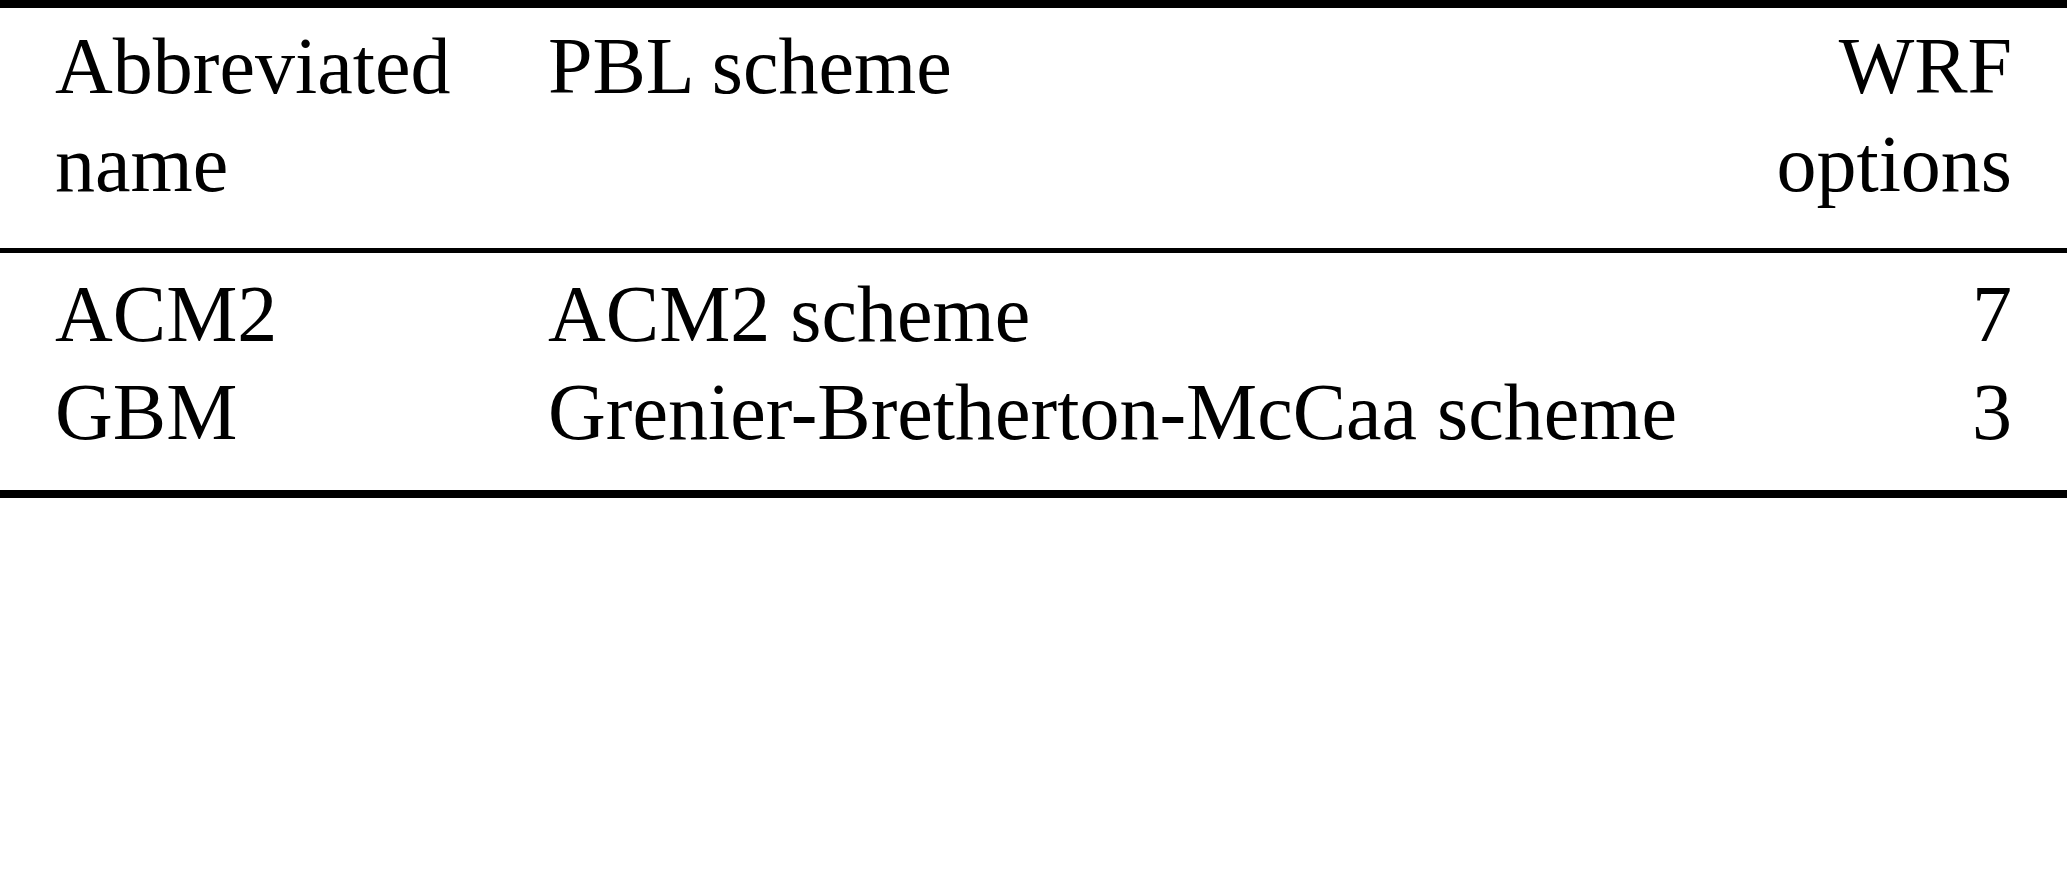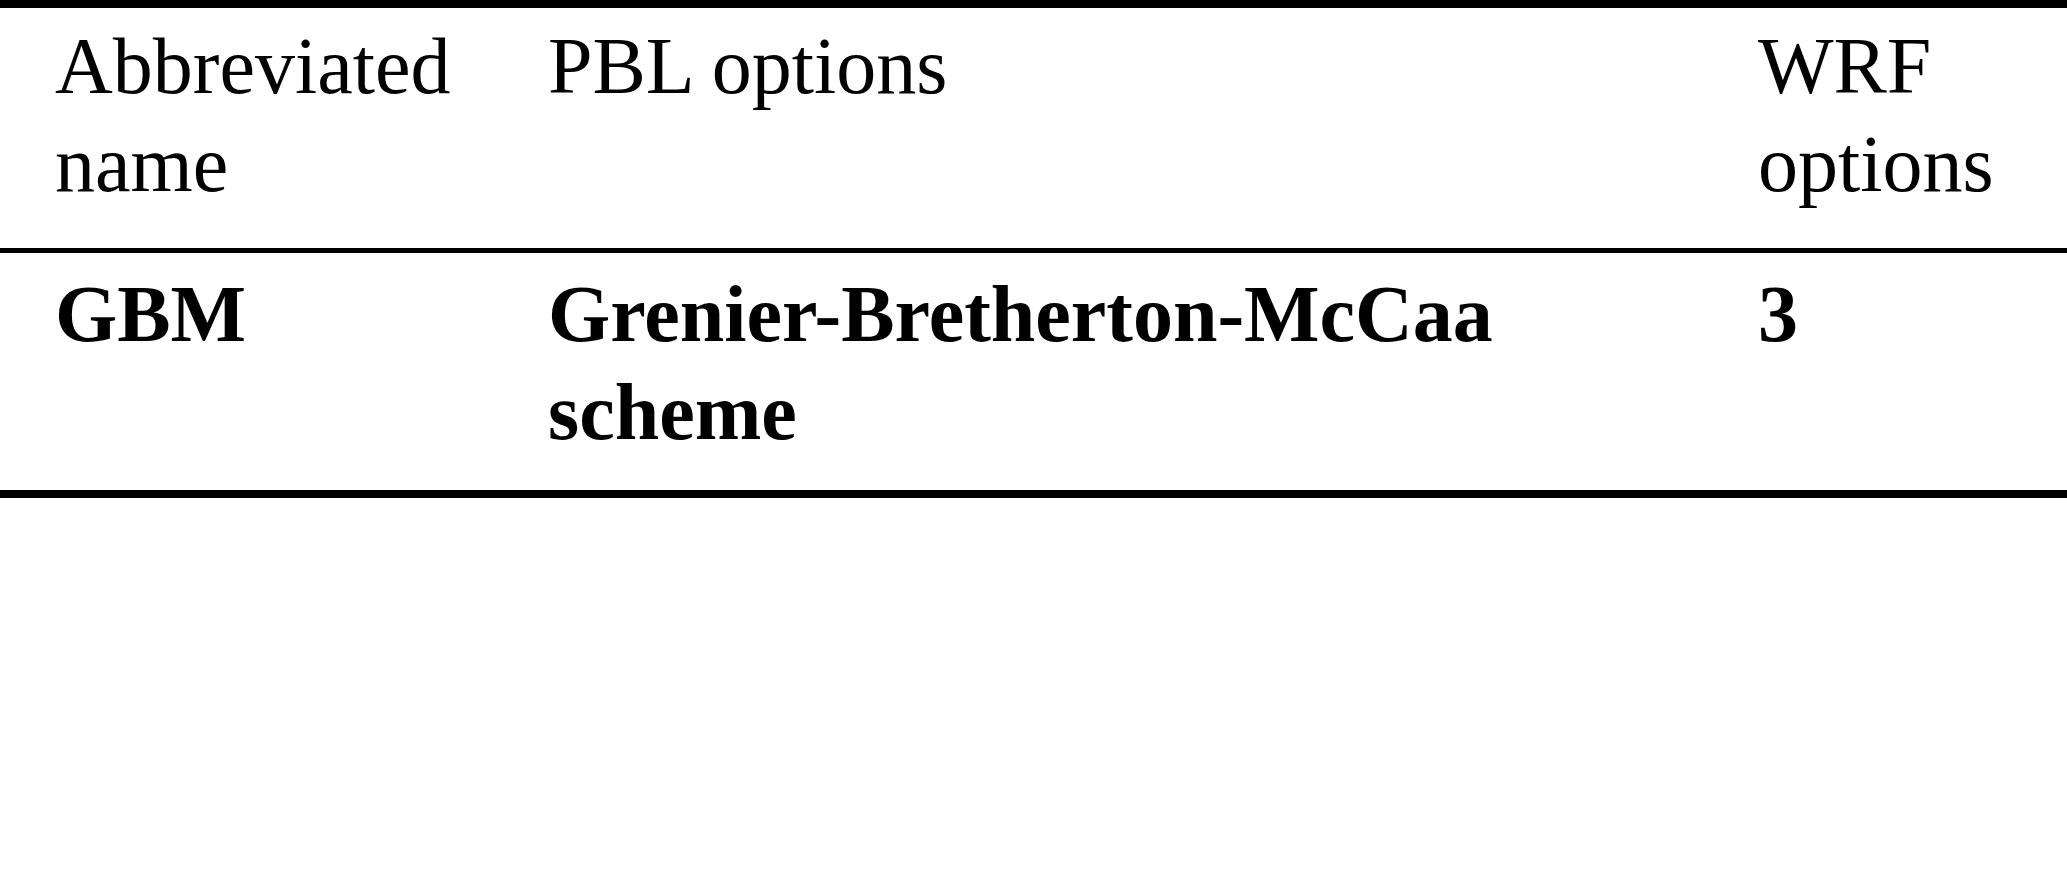--- a/index.html
+++ b/index.html
@@ -31,49 +31,54 @@
 
   th, td {
     vertical-align: top;
     font-weight: normal;
     padding: 0;
     white-space: pre-line;
   }
   thead tr { border-bottom: 5px solid #000000; }
 
   th { text-align: left; }
-  th.cell-wrf, td.cell-wrf { text-align: left; }
+  th.cell-wrf, td.cell-wrf { text-align: right; }
 
   .cell-abbr { padding-left: 55px; }
   .cell-wrf  { padding-right: 55px; }
 
   thead th { padding-top: 9px; padding-bottom: 35px; }
   tbody tr:first-child td { padding-top: 12px; }
-  tbody tr:last-child td  { padding-bottom: 29px; font-weight: bold; }
+  tbody tr:last-child td  { padding-bottom: 29px; }
 </style>
 </head>
 <body>
 
 <div class="page">
   <table class="scheme-table">
     <colgroup>
       <col class="col-abbr">
       <col class="col-scheme">
       <col class="col-wrf">
     </colgroup>
     <thead>
       <tr>
         <th class="cell-abbr">Abbreviated
 name</th>
-        <th class="cell-scheme">PBL options</th>
+        <th class="cell-scheme">PBL scheme</th>
         <th class="cell-wrf">WRF
 options</th>
       </tr>
     </thead>
     <tbody>
+      <tr>
+        <td class="cell-abbr">ACM2</td>
+        <td class="cell-scheme">ACM2 scheme</td>
+        <td class="cell-wrf">7</td>
+      </tr>
       <tr>
         <td class="cell-abbr">GBM</td>
         <td class="cell-scheme">Grenier-Bretherton-McCaa scheme</td>
         <td class="cell-wrf">3</td>
       </tr>
     </tbody>
   </table>
 </div>
 
 </body></html>

